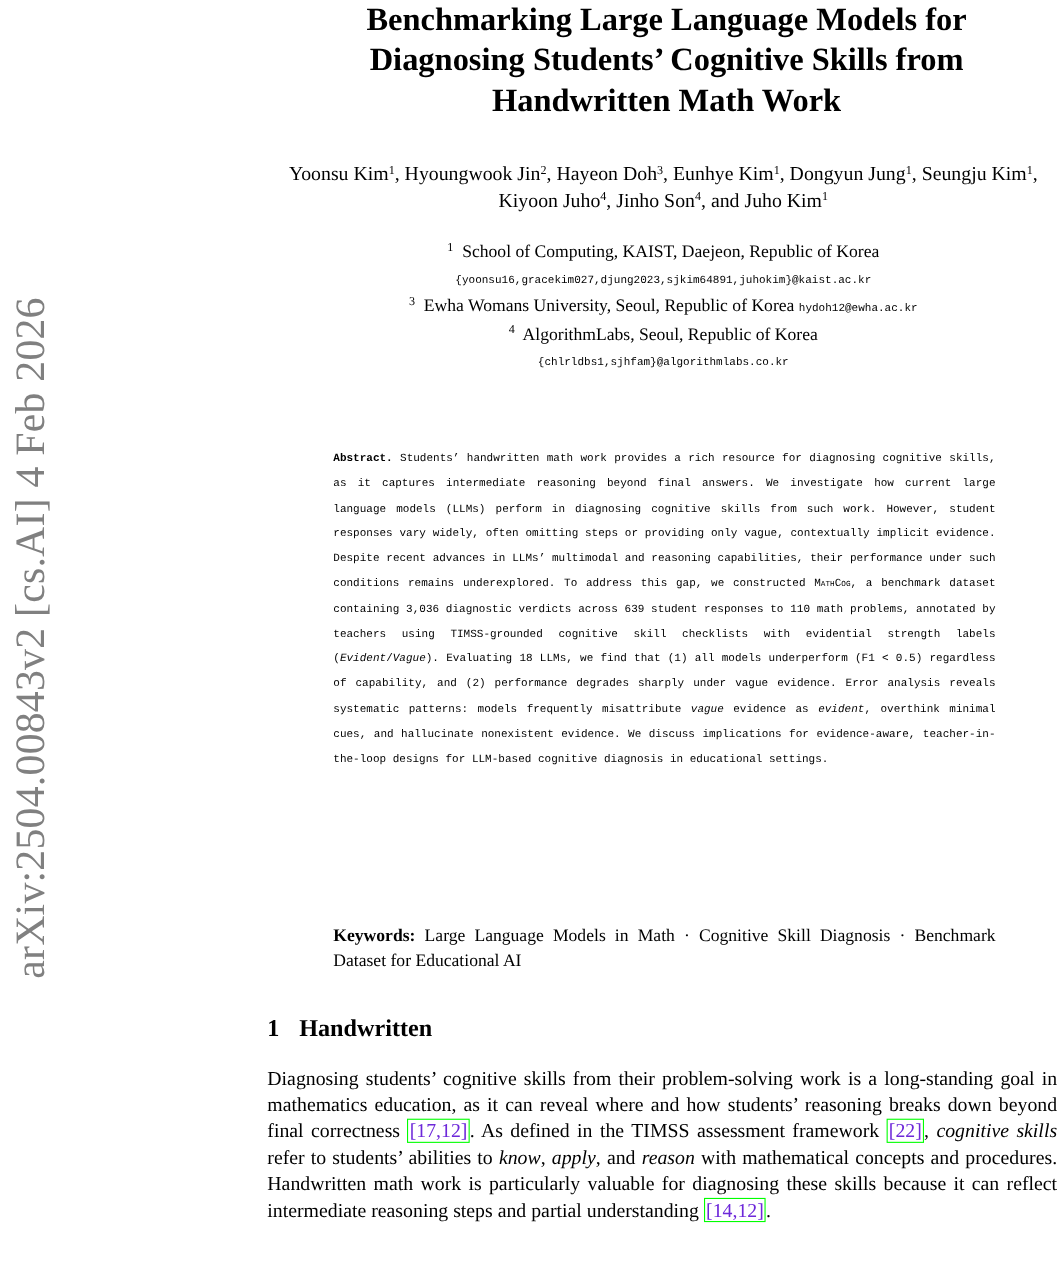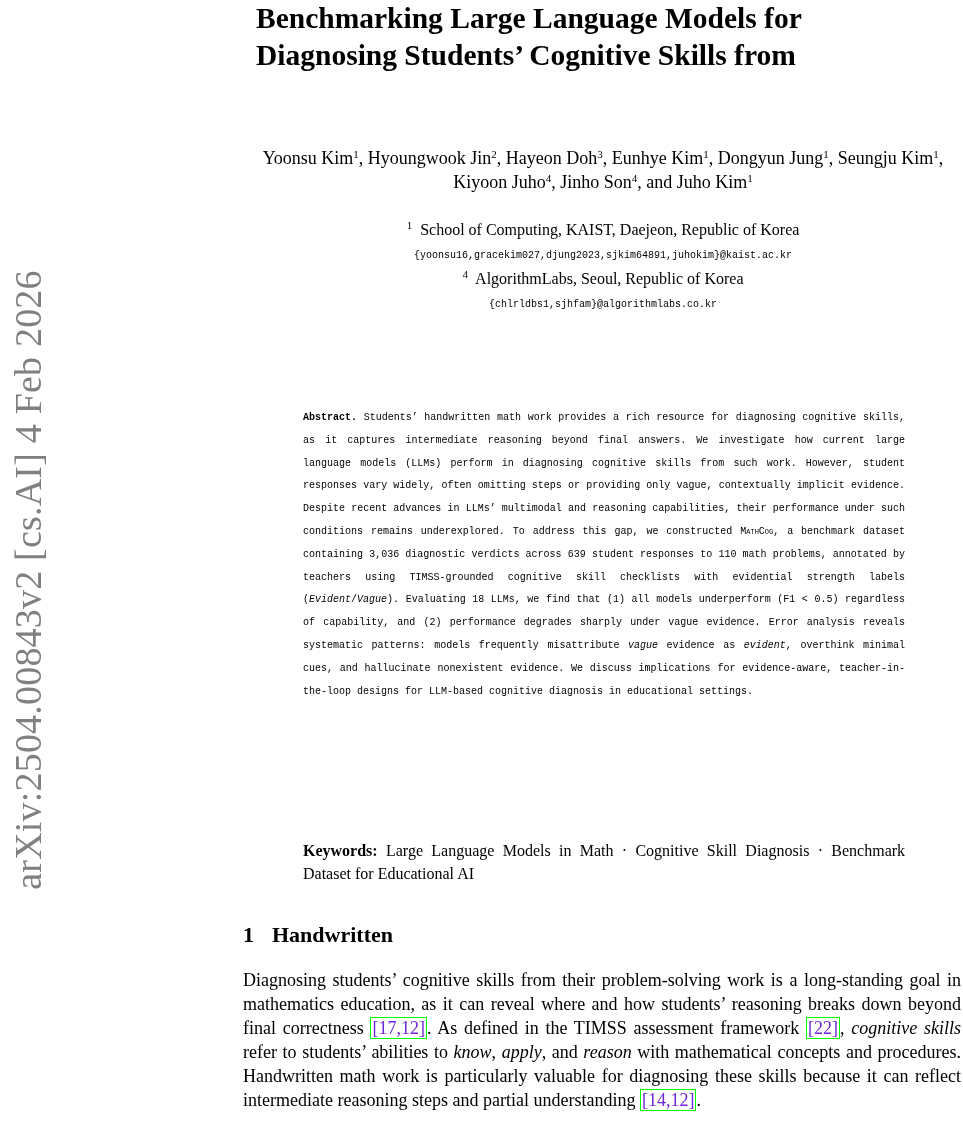--- a/index.html
+++ b/index.html
@@ -10,21 +10,21 @@
   .arxiv-stamp {
     position: absolute; left: 2px; top: 230px; width: 52px; height: 700px;
     display: flex; align-items: center; justify-content: center;
   }
   .arxiv-stamp span {
     display: block; transform: rotate(-90deg); white-space: nowrap;
     font-family: "Liberation Serif", "DejaVu Serif", serif;
     font-size: 38px; color: #808080; letter-spacing: 0.2px;
   }
   .title {
-    position: absolute; left: 256px; top: 0px; width: 700px; text-align: left;
+    position: absolute; left: 256px; top: 0px; width: 700px; text-align: center;
     font-family: "Liberation Serif", serif; font-weight: bold;
     font-size: 29.5px; line-height: 37px; margin: 0;
   }
   .authors {
     position: absolute; left: 258px; top: 146px; width: 690px; text-align: center;
     font-family: "Liberation Serif", serif; font-size: 18px; line-height: 24px;
   }
   .authors sup, .affil sup { font-size: 11px; vertical-align: 6px; line-height: 0; }
   .affil {
     position: absolute; left: 258px; top: 218px; width: 690px; text-align: center;
@@ -61,20 +61,21 @@
 </head>
 <body>
 
 <div class="arxiv-stamp">
   <span>arXiv:2504.00843v2  [cs.AI]  4 Feb 2026</span>
 </div>
 
 <h1 class="title">
   <span>Benchmarking Large Language Models for</span><br>
   <span>Diagnosing Students’ Cognitive Skills from</span><br>
+  <span>Handwritten Math Work</span>
 </h1>
 
 <div class="authors">
   <span>Yoonsu Kim</span><sup>1</sup>,
   <span>Hyoungwook Jin</span><sup>2</sup>,
   <span>Hayeon Doh</span><sup>3</sup>,
   <span>Eunhye Kim</span><sup>1</sup>,
   <span>Dongyun Jung</span><sup>1</sup>,
   <span>Seungju Kim</span><sup>1</sup>,
   <span>Kiyoon Juho</span><sup>4</sup>,
@@ -82,20 +83,24 @@
   <span>and</span>
   <span>Juho Kim</span><sup>1</sup>
 </div>
 
 <div class="affil">
   <div>
     <sup>1</sup>&nbsp; <span>School of Computing, KAIST, Daejeon, Republic of Korea</span>
   </div>
   <div>
     <span class="mono">{yoonsu16,gracekim027,djung2023,sjkim64891,juhokim}@kaist.ac.kr</span>
+  </div>
+  <div>
+    <sup>3</sup>&nbsp; <span>Ewha Womans University, Seoul, Republic of Korea</span>
+    <span class="mono">hydoh12@ewha.ac.kr</span>
   </div>
   <div>
     <sup>4</sup>&nbsp; <span>AlgorithmLabs, Seoul, Republic of Korea</span>
   </div>
   <div>
     <span class="mono">{chlrldbs1,sjhfam}@algorithmlabs.co.kr</span>
   </div>
 </div>
 
 <div class="abstract">

